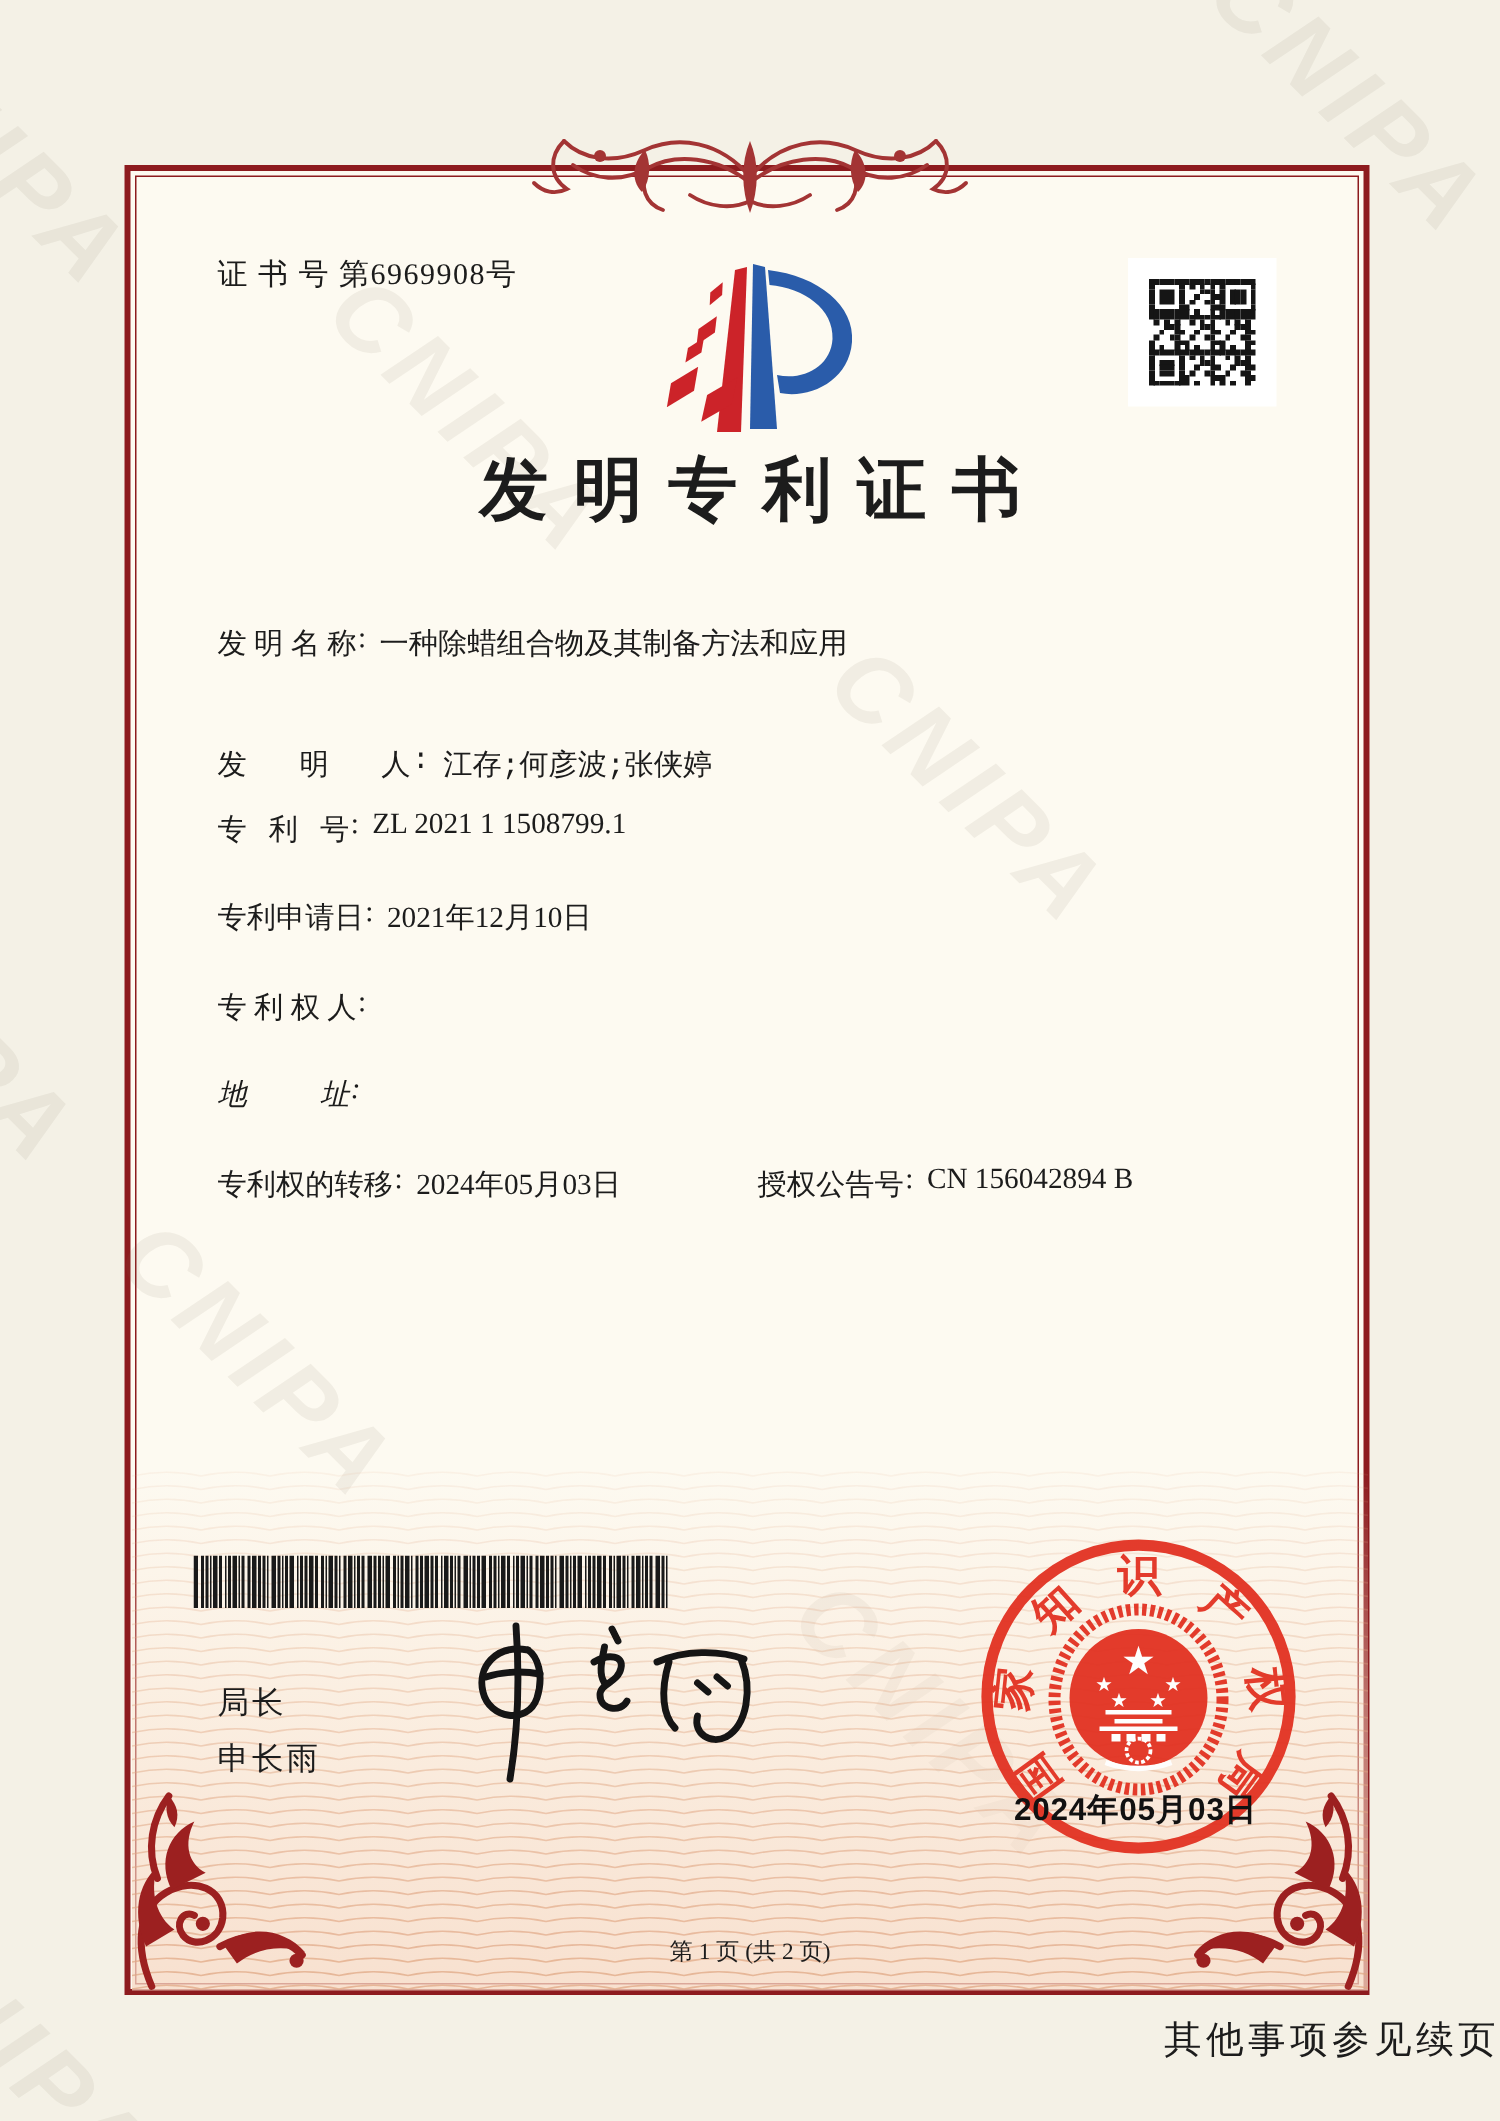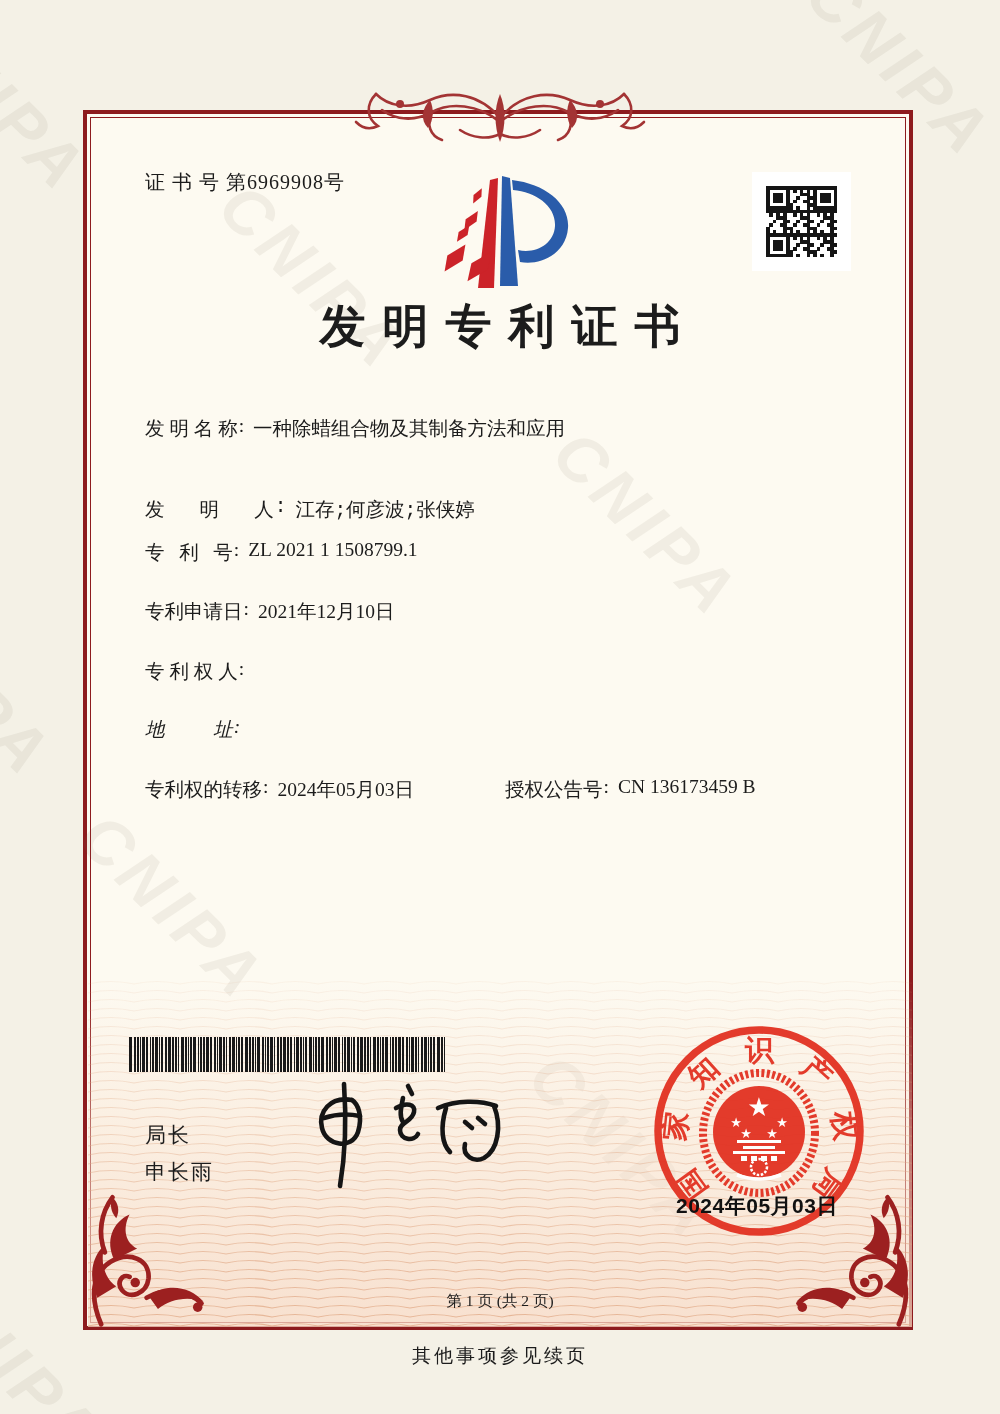--- a/index.html
+++ b/index.html
@@ -53,21 +53,21 @@
             font-size:21px;letter-spacing:2px;}
   .sig{position:absolute;left:300px;top:1078px;width:215px;height:115px;}
 
   .seal{position:absolute;left:649px;top:1021px;width:221px;height:221px;opacity:0.95;z-index:3;}
   .seal-char{position:absolute;left:50%;top:50%;font-size:29px;font-weight:bold;color:#e23222;
              width:30px;margin-left:-15px;margin-top:-17px;text-align:center;}
   .seal-date{position:absolute;left:676px;top:1192px;width:175px;font-size:21px;font-weight:bold;
              font-family:"Liberation Sans","DejaVu Sans",sans-serif;color:#111;z-index:4;letter-spacing:0.5px;}
 
   .page-num{position:absolute;left:0;top:1291px;width:100%;text-align:center;font-size:15.5px;z-index:2;}
-  .continuation{position:absolute;left:0;top:1343px;width:100%;text-align:center;font-size:19px;
+  .continuation{position:absolute;left:0;top:1343px;width:100%;text-align:right;font-size:25px;
                 letter-spacing:3px;z-index:2;}
 
   .ornament-top{position:absolute;left:340px;top:82px;width:320px;height:74px;z-index:3;}
   .corner{position:absolute;width:142px;height:142px;z-index:3;}
   .corner.bl{left:86px;top:1186px;}
   .corner.br{left:772px;top:1186px;transform:scaleX(-1);}
 </style>
 </head>
 <body>
 
@@ -485,21 +485,21 @@
         <span class="colon">:</span>
     </div>
     <div class="row" style="top:776px;">
       <span class="lab">专利权的转移</span>
         <span class="colon">:</span>
       <span class="val">2024年05月03日</span>
     </div>
     <div class="row" style="top:776px;left:505px;">
       <span class="lab">授权公告号</span>
         <span class="colon">:</span>
-      <span class="val">CN 136173459 B</span>
+      <span class="val">CN 156042894 B</span>
     </div>
 
     <div class="paras">
     </div>
 
     <div class="barcode" id="barcode">
         <div style="width: 3px; background: rgb(25, 25, 25); margin-right: 2px; flex: 0 0 auto;"></div>
         <div style="width: 2px; background: rgb(25, 25, 25); margin-right: 1px; flex: 0 0 auto;"></div>
         <div style="width: 2px; background: rgb(25, 25, 25); margin-right: 1px; flex: 0 0 auto;"></div>
         <div style="width: 1px; background: rgb(25, 25, 25); margin-right: 1px; flex: 0 0 auto;"></div>

